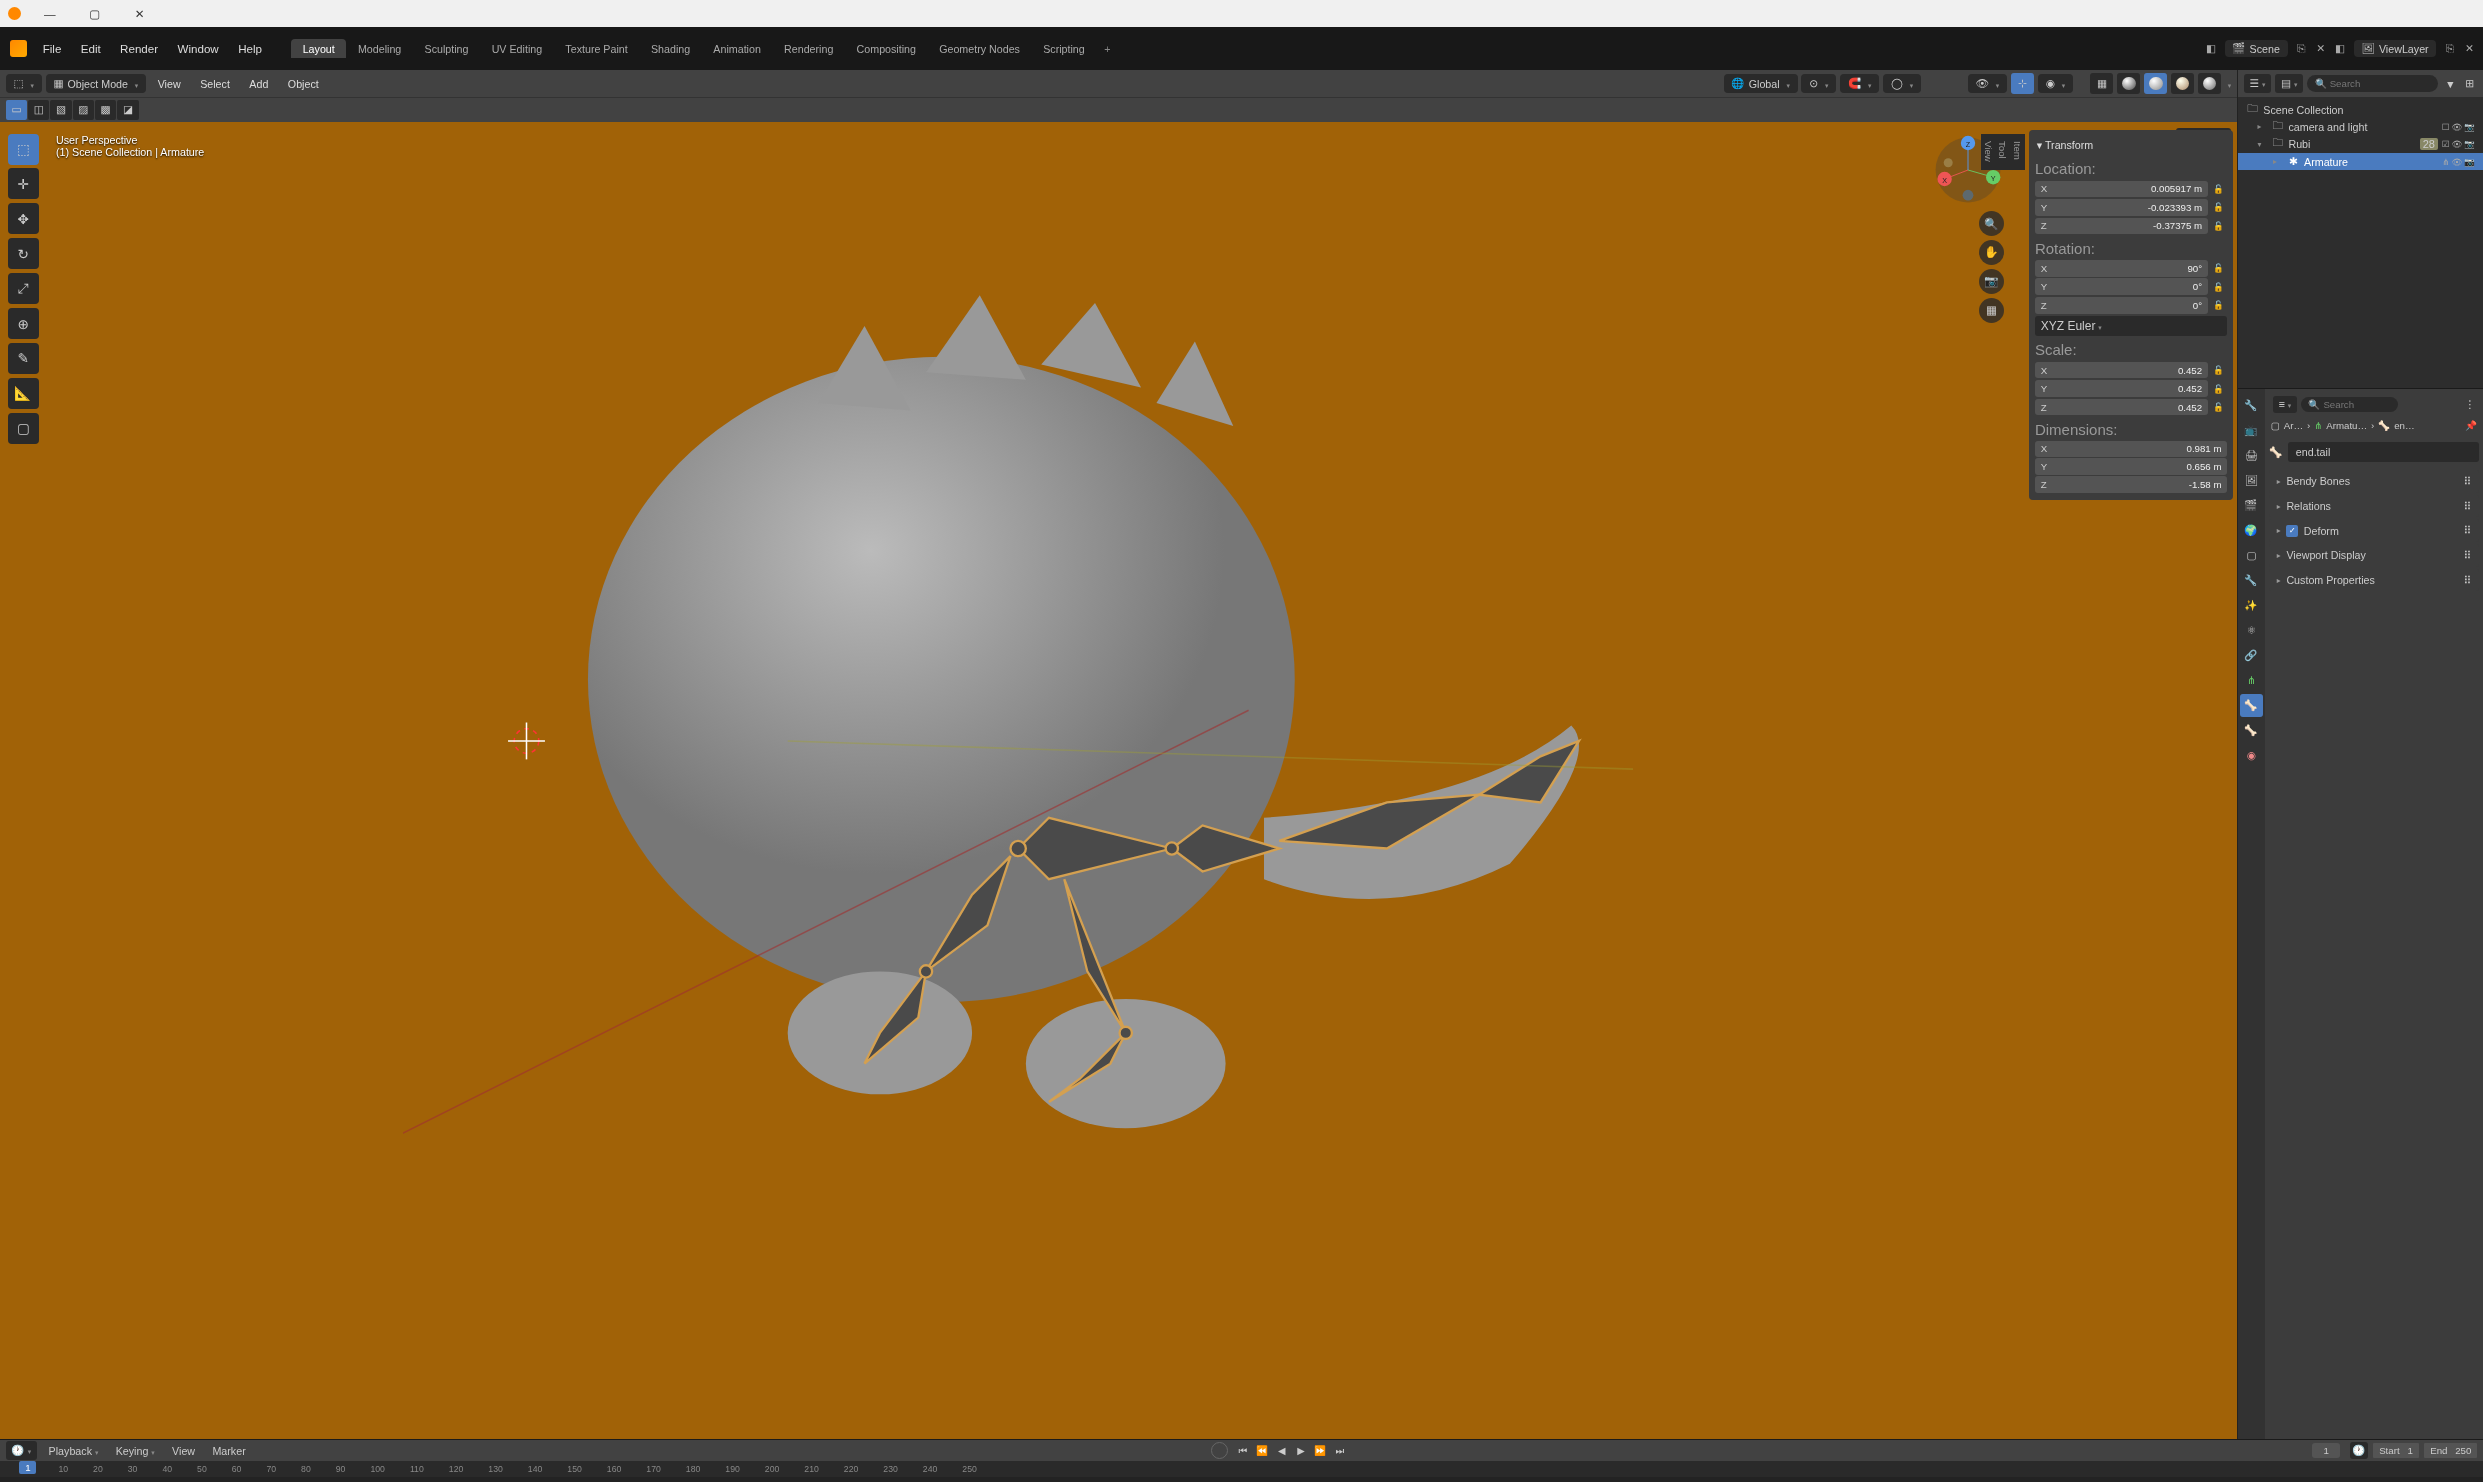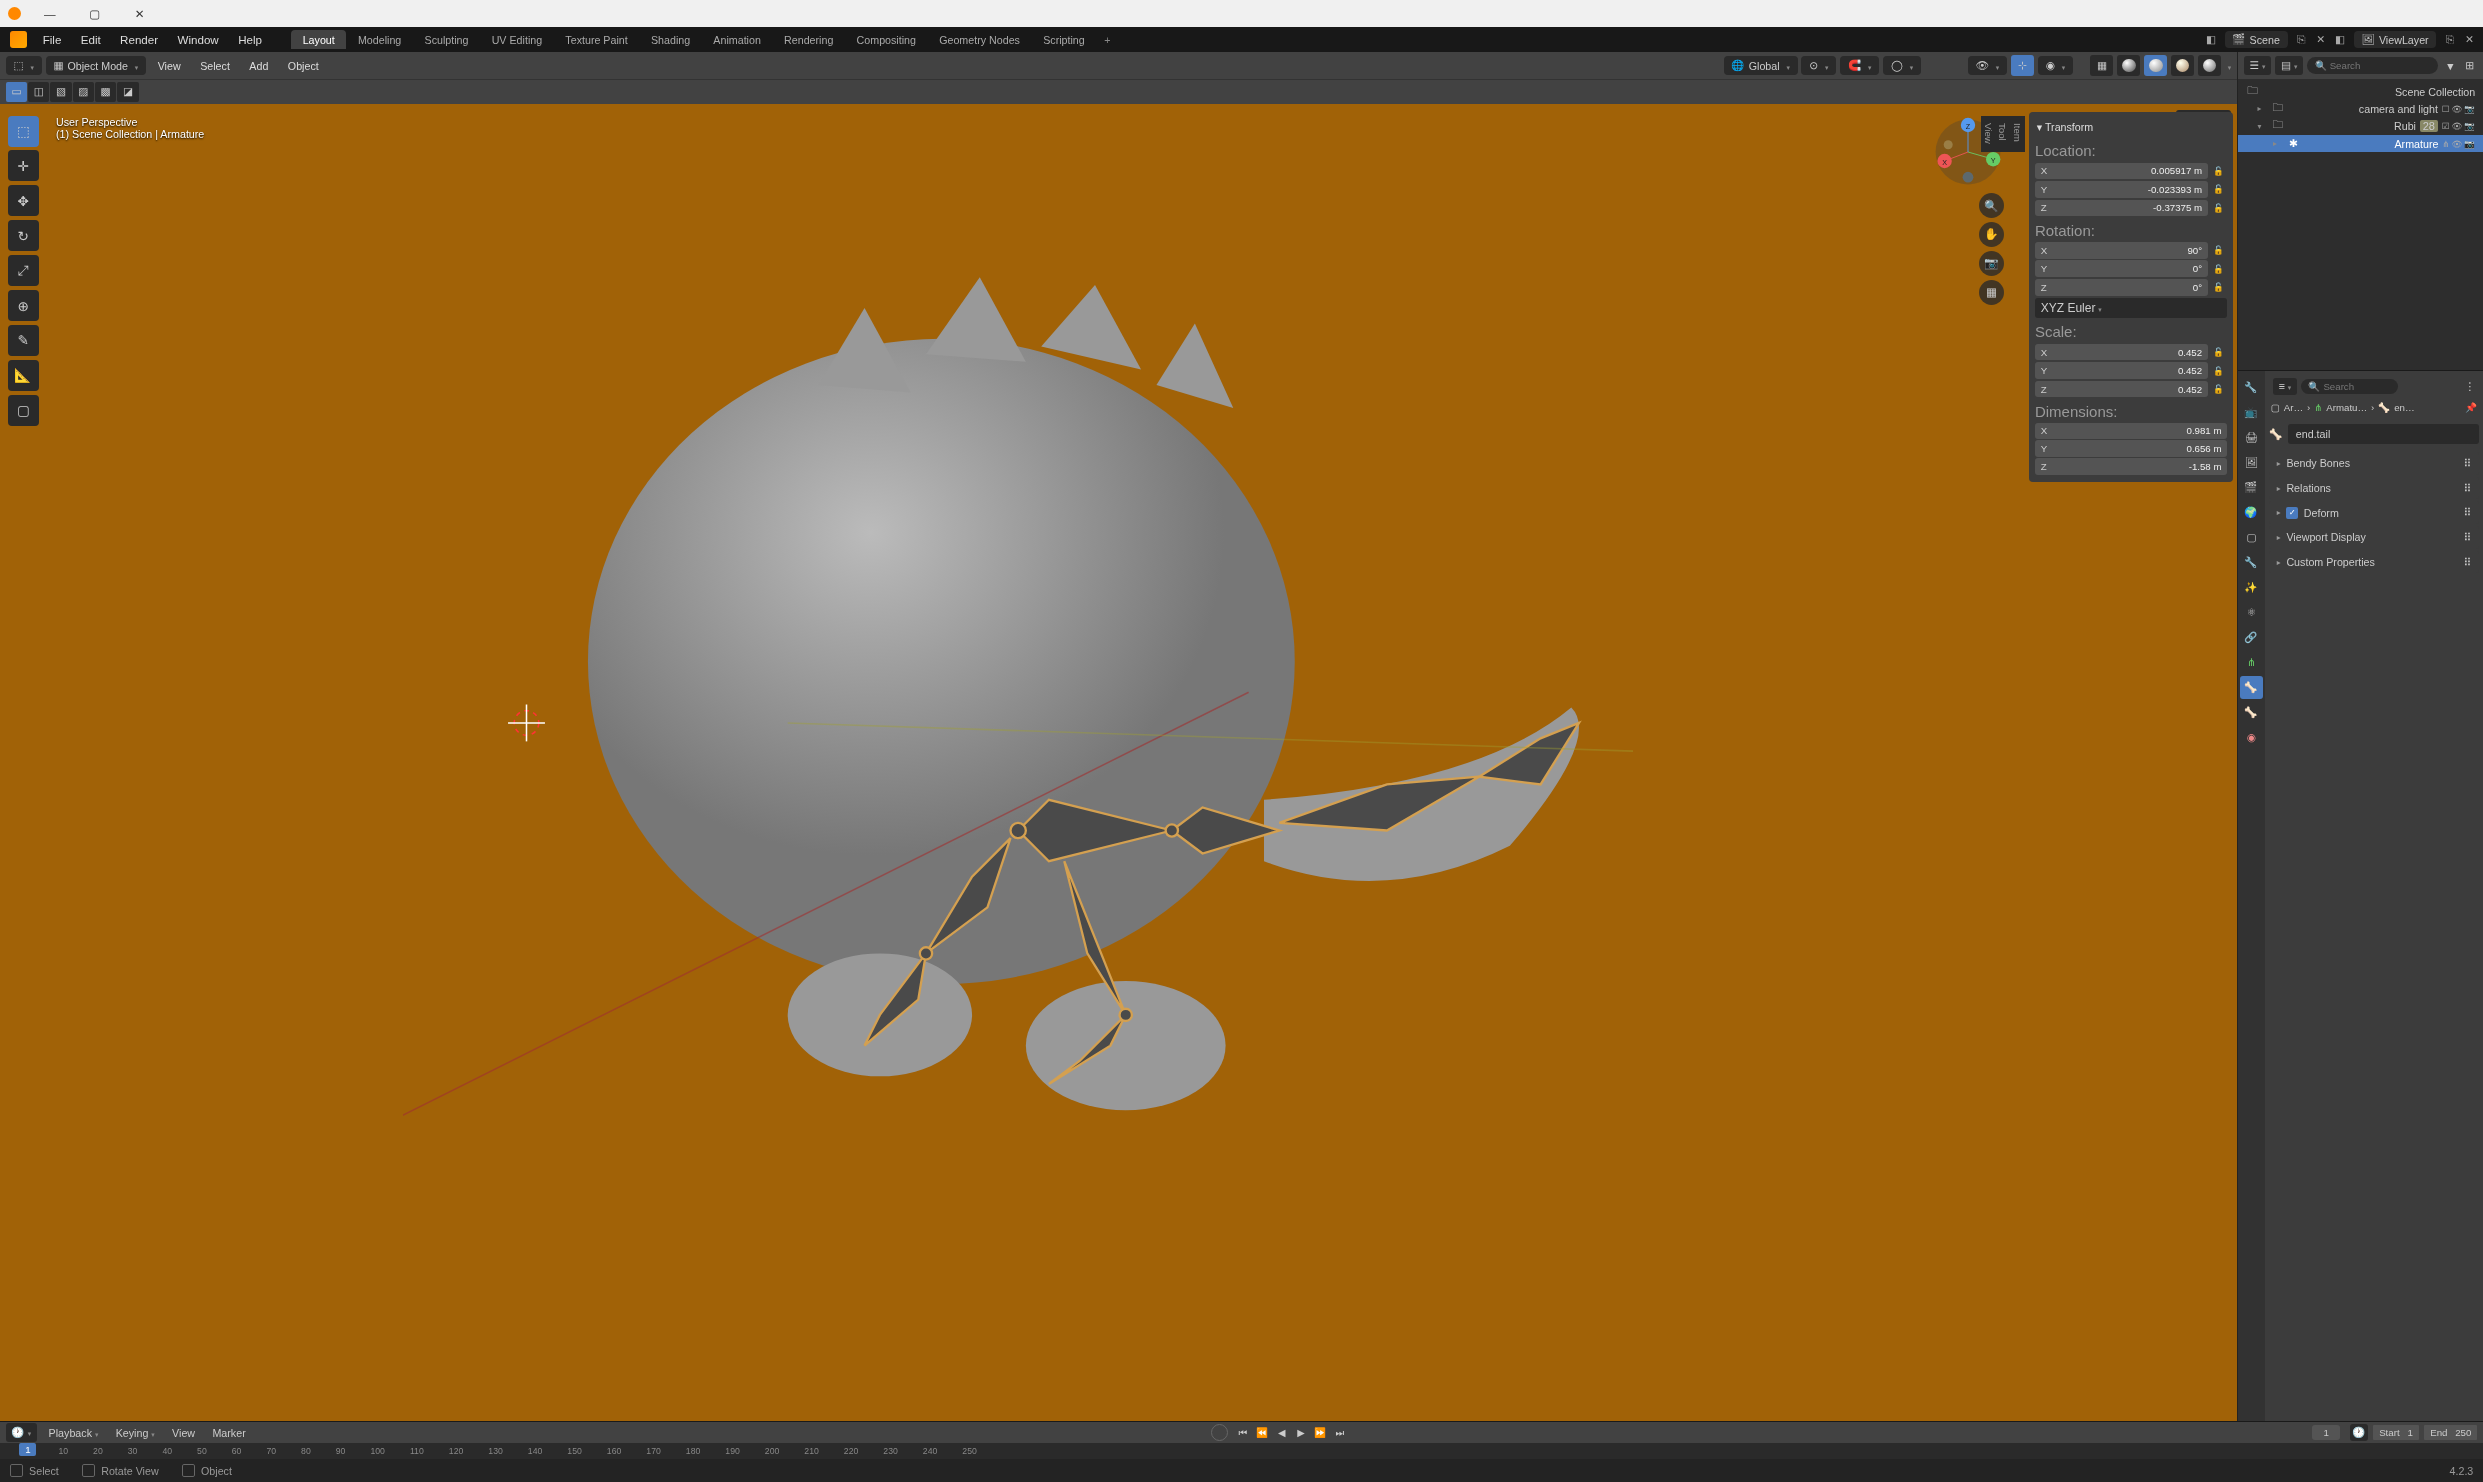--- a/index.html
+++ b/index.html
@@ -5,21 +5,21 @@
 * { margin: 0; padding: 0; box-sizing: border-box; font-family: -apple-system, BlinkMacSystemFont, "Segoe UI", sans-serif; }
 body { background: #323232; color: #cccccc; font-size: 10.7px; overflow: hidden; width: 2483px; height: 1483px; transform-origin: top left; }
 
 
 .titlebar { height: 27px; background: #f0f0f0; color: #333; display: flex; align-items: center; padding: 0 7.8px; }
 .titlebar .logo { width: 13.6px; height: 13.6px; background: #ff8800; border-radius: 50%; margin-right: 5.8px; }
 .titlebar .title { flex: 1; font-size: 11.6px; }
 .titlebar .wbtn { width: 45px; height: 27px; display: flex; align-items: center; justify-content: center; font-size: 11.6px; }
 
 
-.topmenu { height: 25px; background: #181818; display: flex; align-items: center; padding: 0 3.9px; }
+.topmenu { height: 43px; background: #181818; display: flex; align-items: center; padding: 0 3.9px; }
 .topmenu .blogo { width: 17.5px; height: 17.5px; border-radius: 2.9px; background: linear-gradient(135deg,#ff8800,#ffaa00); margin: 0 5.8px; }
 .topmenu .mitem { padding: 3.9px 9.7px; color: #ddd; font-size: 11.6px; }
 .topmenu .wtab { padding: 3.9px 11.6px; color: #aaa; font-size: 10.7px; border-radius: 3.9px 3.9px 0 0; }
 .topmenu .wtab.active { background: #424242; color: #fff; }
 .topmenu .plus { padding: 3.9px 7.8px; color: #888; }
 .topmenu .spacer { flex: 1; }
 .topmenu .scenebox { background: #2a2a2a; border-radius: 3.9px; padding: 1.9px 7.8px; margin: 0 3.9px; font-size: 10.7px; display: flex; align-items: center; gap: 3.9px; }
 .topmenu .iconbtn { width: 19.4px; height: 19.4px; display: flex; align-items: center; justify-content: center; color: #aaa; }
 
 
@@ -68,21 +68,21 @@
 
 
 .rightcol { width: 245px; display: flex; flex-direction: column; background: #323232; }
 .outliner-hdr { height: 27px; background: #424242; display: flex; align-items: center; padding: 0 5.8px; gap: 3.9px; }
 .outliner-hdr .search { flex: 1; background: #2a2a2a; border-radius: 9.7px; padding: 2.9px 7.8px; font-size: 9.7px; color: #777; }
 .outliner { flex: 0 0 auto; background: #2d2d2d; padding: 3.9px 0; min-height: 291px; }
 .outliner .orow { display: flex; align-items: center; padding: 1.9px 7.8px; font-size: 10.7px; gap: 3.9px; }
 .outliner .orow.sel { background: #4a7bbf; color: #fff; }
 .outliner .orow .arrow { width: 9.7px; font-size: 7.8px; color: #888; }
 .outliner .orow .oic { width: 13.6px; height: 13.6px; display: inline-flex; align-items: center; justify-content: center; }
-.outliner .orow .oname { flex: 1; text-align: right; }
+.outliner .orow .oname { flex: 1; }
 .outliner .orow .oicons { display: flex; gap: 1.9px; font-size: 8.7px; color: #aaa; }
 
 .propsplit { flex: 1; display: flex; border-top: 1.9px solid #1a1a1a; }
 .proptabs { width: 27px; background: #323232; display: flex; flex-direction: column; padding-top: 3.9px; }
 .proptabs .pt { width: 23px; height: 23px; margin: 1px auto; border-radius: 2.9px; display: flex; align-items: center; justify-content: center; font-size: 10.7px; }
 .proptabs .pt.active { background: #4a7bbf; }
 .proppanel { flex: 1; background: #3c3c3c; padding: 3.9px; overflow-y: auto; }
 .proppanel .phdr { height: 23px; display: flex; align-items: center; gap: 3.9px; padding: 0 3.9px; }
 .proppanel .search2 { background: #2a2a2a; border-radius: 9.7px; padding: 1.9px 7.8px; font-size: 9.7px; color: #777; width: 97px; }
 .proppanel .crumb { font-size: 9.7px; padding: 3.9px 1.9px; display: flex; align-items: center; gap: 3.9px; color: #ccc; }

